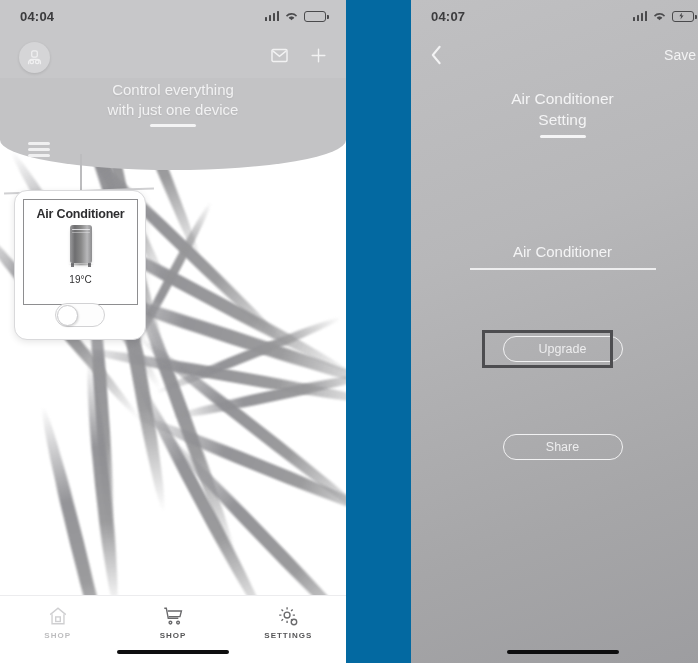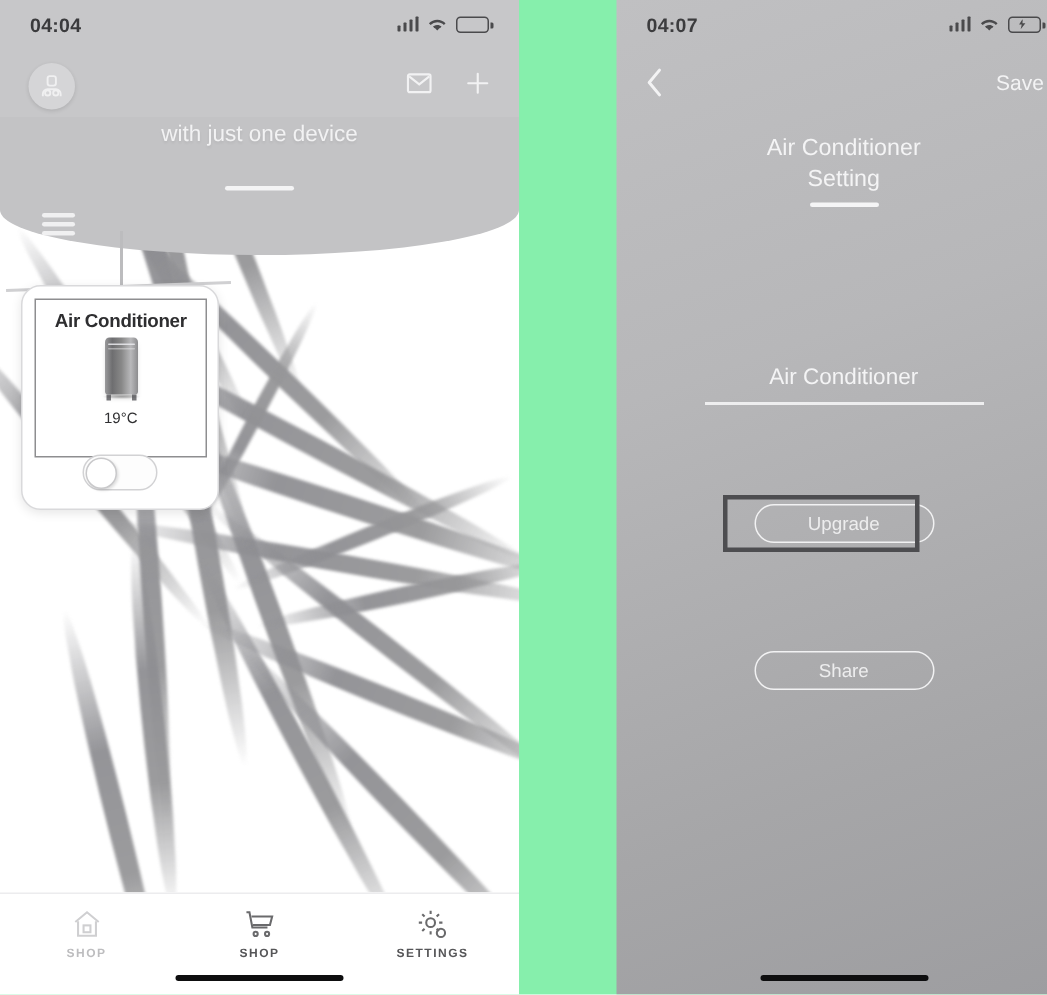--- a/index.html
+++ b/index.html
@@ -2,21 +2,21 @@
 <html><head>
 <meta charset="utf-8">
 <style>
   * { box-sizing: border-box; margin: 0; padding: 0; }
   html, body {
     width: 698px; height: 663px;
     background: #ffffff;
     font-family: "Liberation Sans", sans-serif;
     overflow: hidden;
   }
-  .stage { position: relative; width: 698px; height: 663px; background:#86efac; }
+  .stage { position: relative; width: 698px; height: 663px; background:#0369a1; }
 
   
   .phone { position: absolute; overflow: hidden; }
 
   
   #phone-home {
     left: 0; top: 0; width: 346px; height: 663px;
     background: #ffffff;
   }
   
@@ -302,20 +302,21 @@
         </svg>
       </div>
       <div class="icon-btn">
         <svg viewBox="0 0 24 24" stroke="#f2f2f3" stroke-width="1.8" stroke-linecap="round">
           <path d="M12 4v16M4 12h16"></path>
         </svg>
       </div>
     </div>
 
     <div class="tagline">
+      <div>Control everything</div>
       <div>with just one device</div>
     </div>
     <div class="tagline-rule"></div>
 
     <div class="hamburger">
       <span></span>
         <span></span>
         <span></span>
     </div>
 

